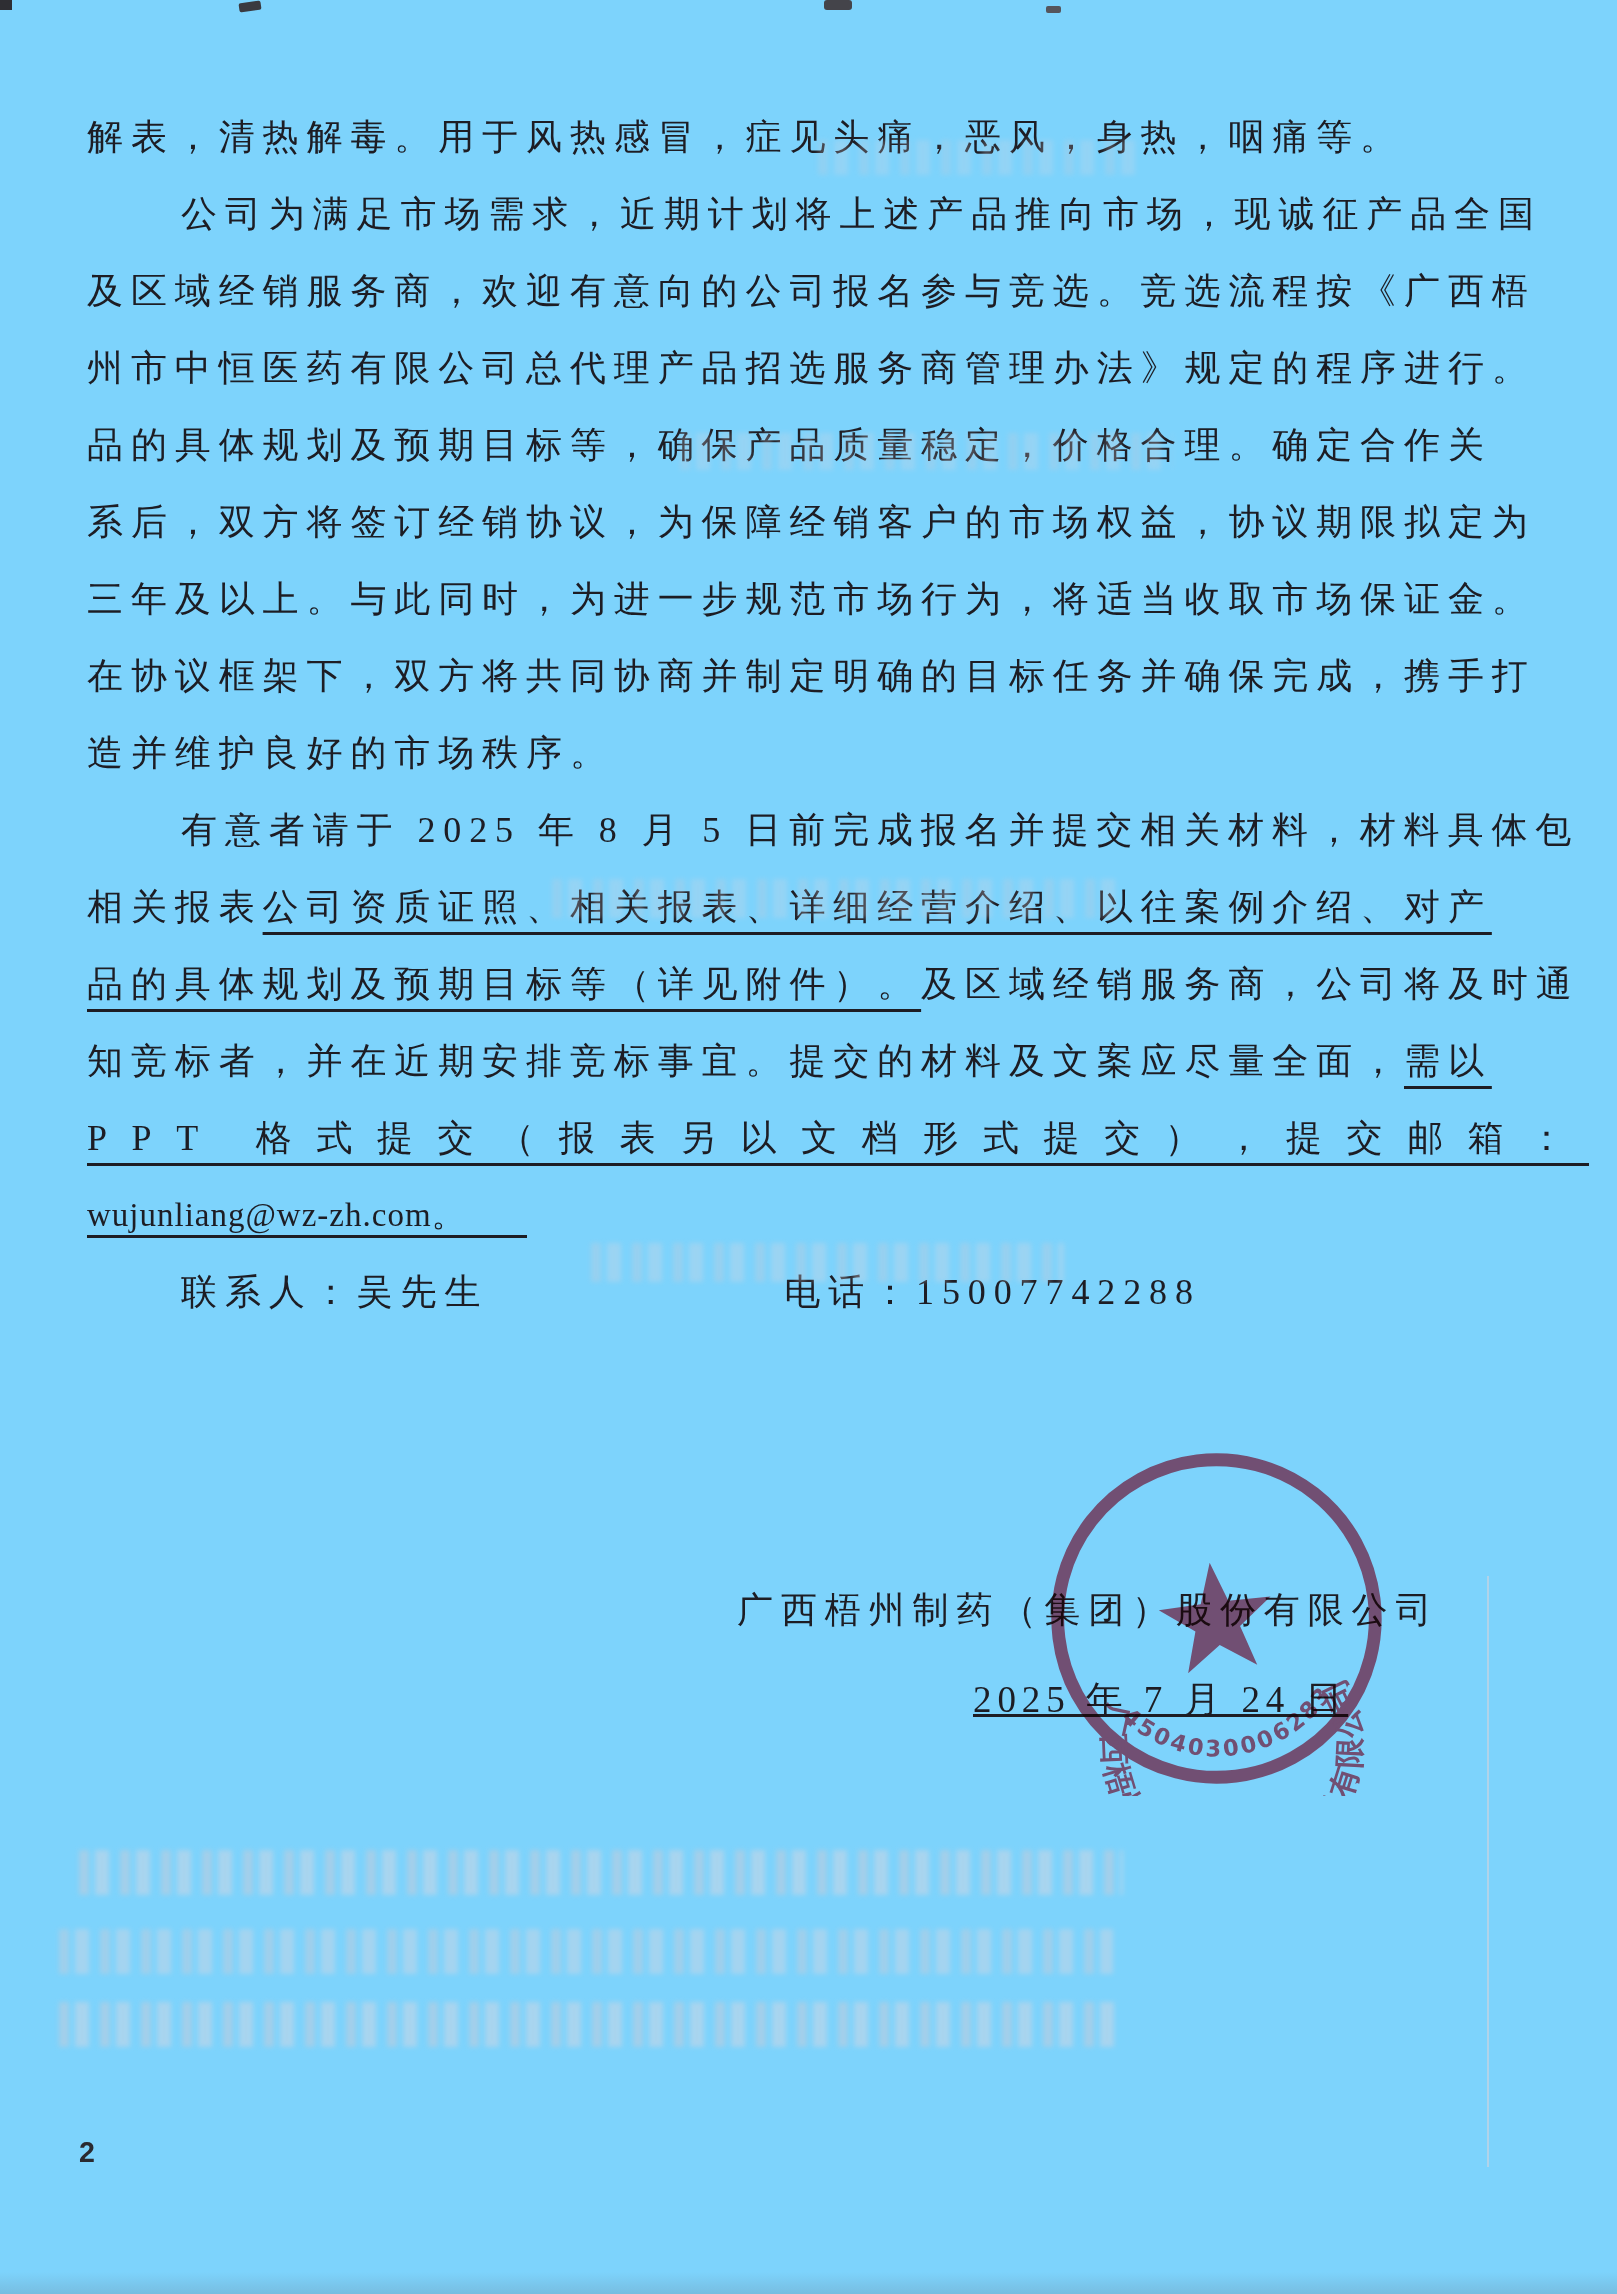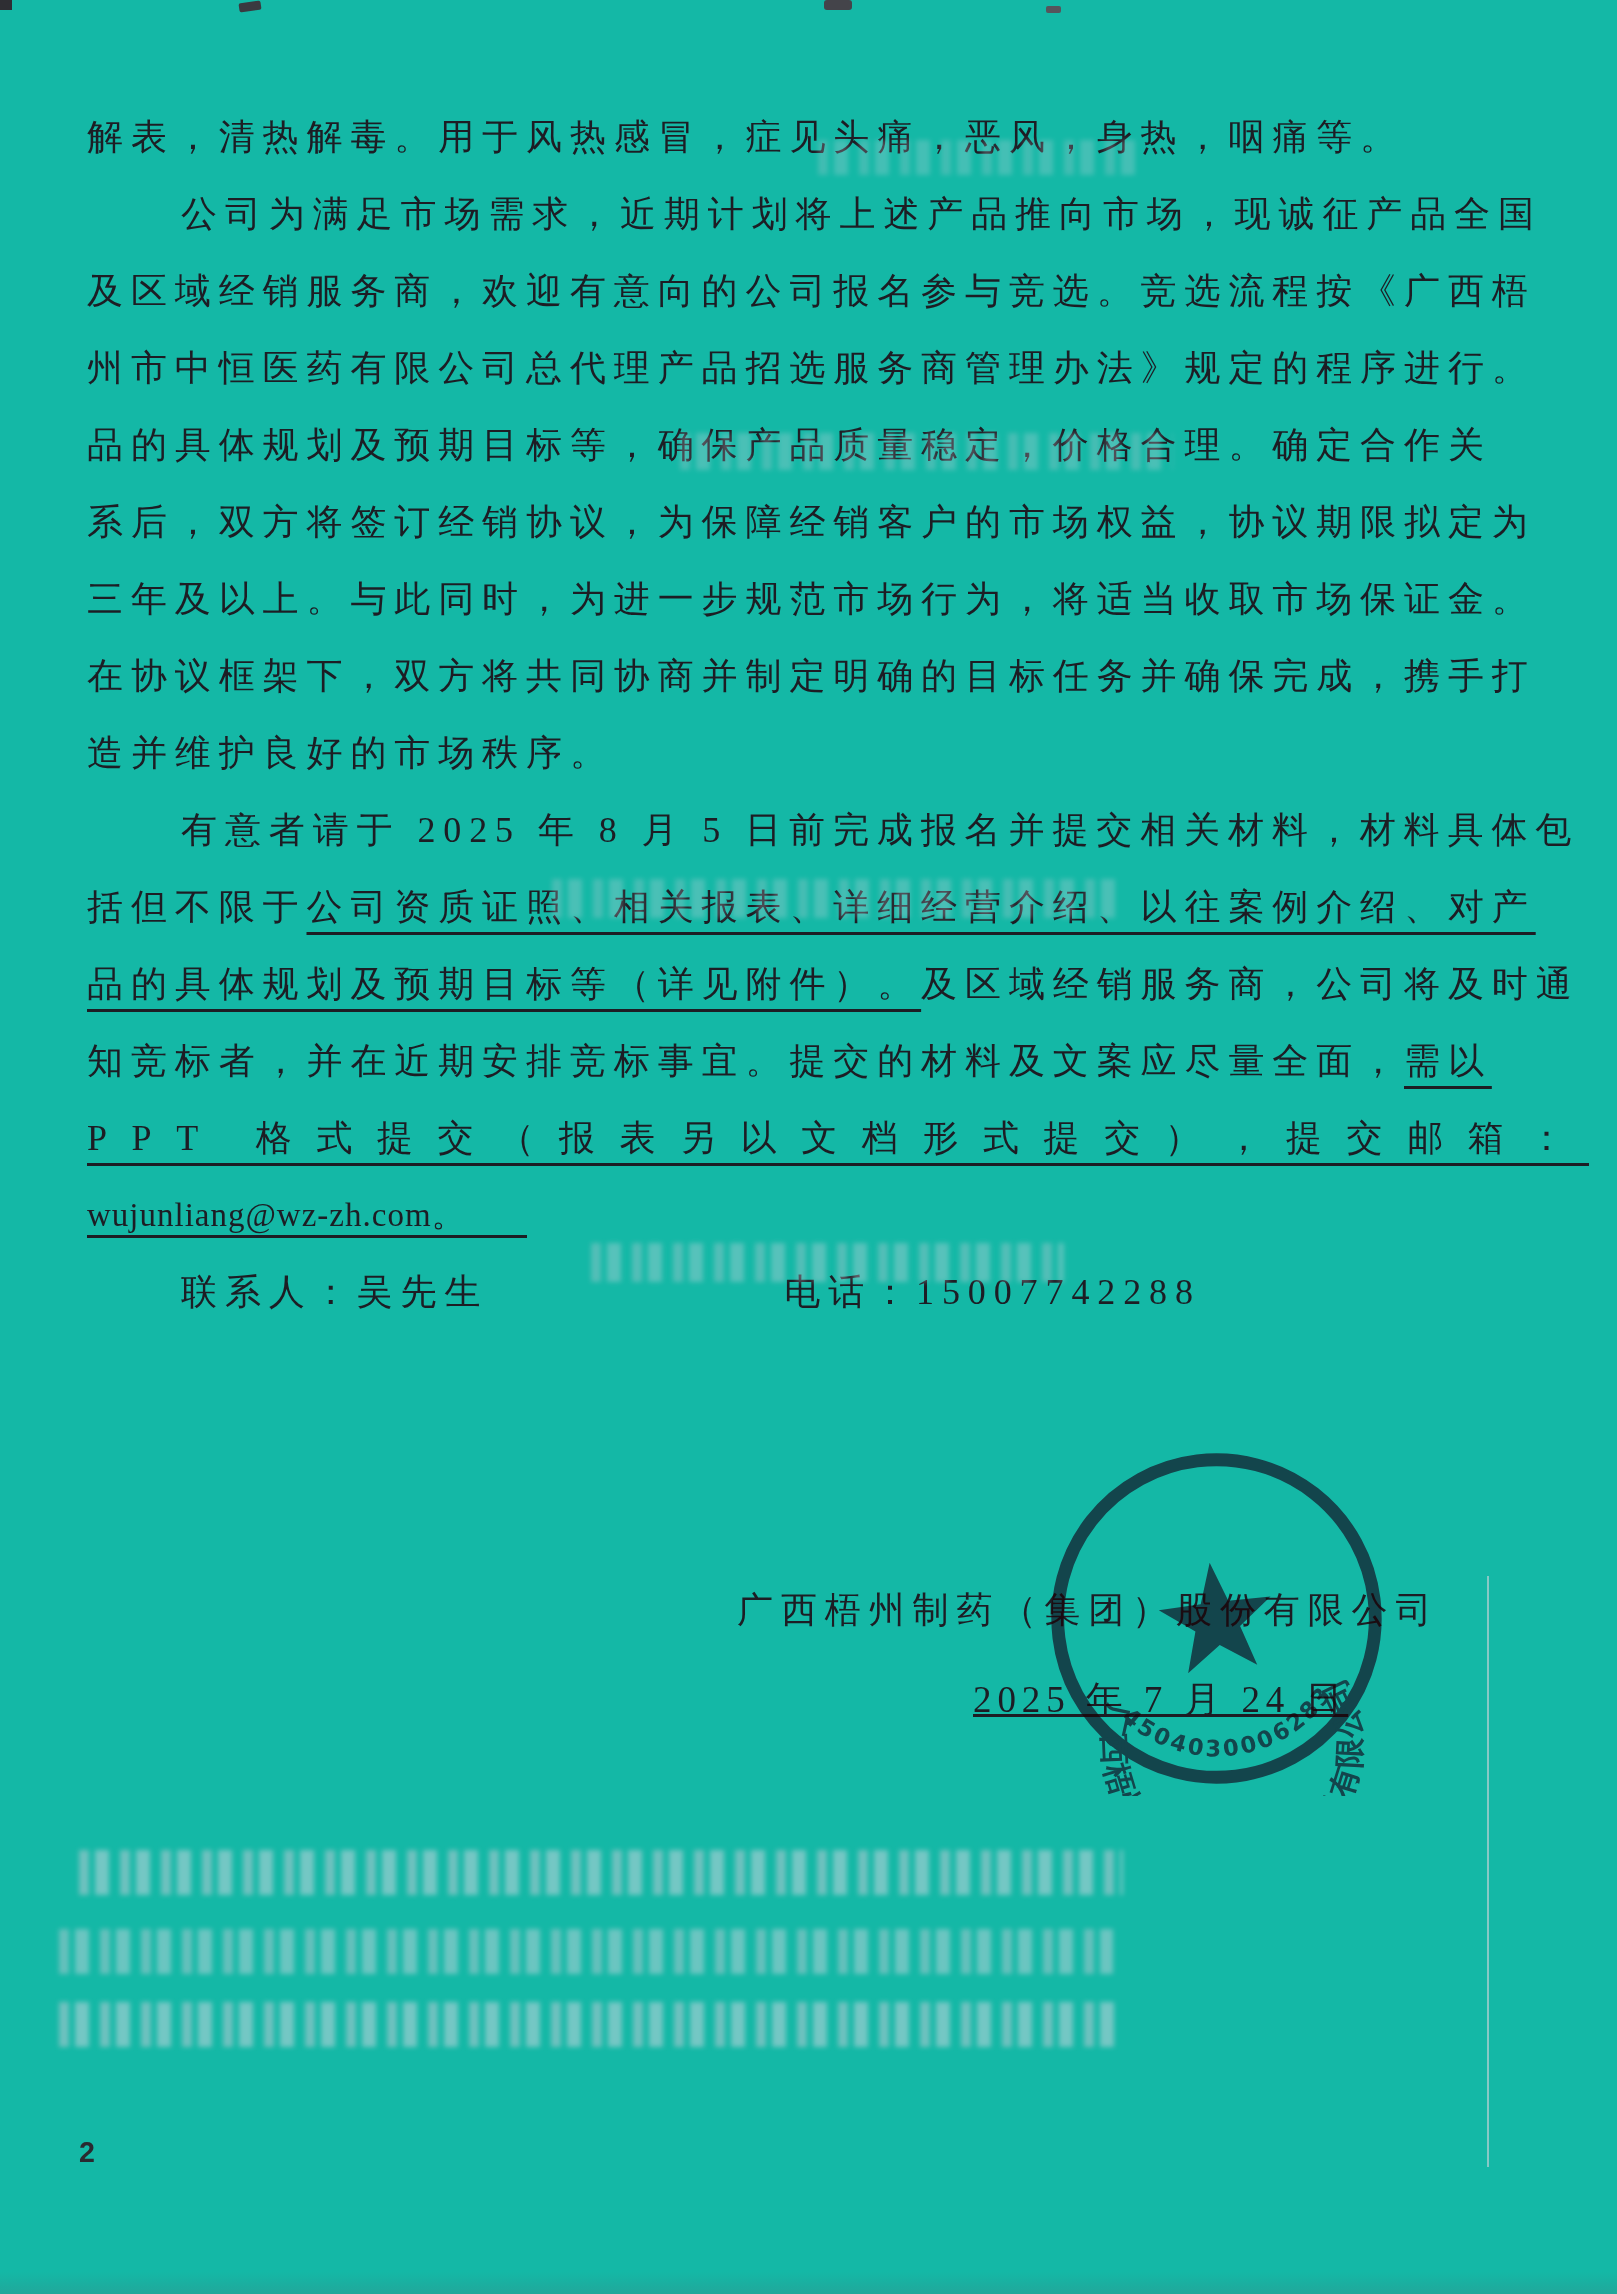--- a/index.html
+++ b/index.html
@@ -1,19 +1,19 @@
 <!DOCTYPE html>
 <html><head>
 <meta charset="utf-8">
 <style>
   html,body{margin:0;padding:0;background:#9a9aa0;}
   .page{
     position:relative;
     width:1617px;height:2294px;
-    background:#14b8a6;
+    background:#7dd3fc;
     overflow:hidden;
     font-family:"Liberation Serif","DejaVu Serif",serif;
     color:#1d1d24;
   }
   
   .body-lines{
     position:absolute;left:87px;top:99px;width:1478px;
   }
   .line{
     height:77px;line-height:77px;
@@ -95,21 +95,21 @@
       <div class="line"><span>解表，清热解毒。用于风热感冒，症见头痛，恶风，身热，咽痛等。</span></div>
       <div class="line indent"><span>公司为满足市场需求，近期计划将上述产品推向市场，现诚征产品全国</span></div>
       <div class="line"><span>及区域经销服务商，欢迎有意向的公司报名参与竞选。竞选流程按《广西梧</span></div>
       <div class="line"><span>州市中恒医药有限公司总代理产品招选服务商管理办法》规定的程序进行。</span></div>
       <div class="line"><span>品的具体规划及预期目标等，确保产品质量稳定，价格合理。确定合作关</span></div>
       <div class="line"><span>系后，双方将签订经销协议，为保障经销客户的市场权益，协议期限拟定为</span></div>
       <div class="line"><span>三年及以上。与此同时，为进一步规范市场行为，将适当收取市场保证金。</span></div>
       <div class="line"><span>在协议框架下，双方将共同协商并制定明确的目标任务并确保完成，携手打</span></div>
       <div class="line"><span>造并维护良好的市场秩序。</span></div>
       <div class="line indent"><span>有意者请于 2025 年 8 月 5 日前完成报名并提交相关材料，材料具体包</span></div>
-      <div class="line"><span>括但不限于</span><span class="u">公司资质证照、相关报表、详细经营介绍、以往案例介绍、对产</span></div>
+      <div class="line"><span>相关报表</span><span class="u">公司资质证照、相关报表、详细经营介绍、以往案例介绍、对产</span></div>
       <div class="line"><span class="u">品的具体规划及预期目标等（详见附件）。</span><span>及区域经销服务商，公司将及时通</span></div>
       <div class="line"><span>知竞标者，并在近期安排竞标事宜。提交的材料及文案应尽量全面，</span><span class="u">需以</span></div>
       <div class="line wide"><span class="u">PPT 格式提交（报表另以文档形式提交），提交邮箱：</span></div>
       <div class="line latin"><span class="u">wujunliang@wz-zh.com。</span></div>
       <div class="line contact"><span>联系人：吴先生</span><span class="gap">电话：15007742288</span></div>
     </div>
 
   <div class="signature-company">广西梧州制药（集团）股份有限公司</div>
   <div class="signature-date">2025 年 7 月 24 日</div>
 

